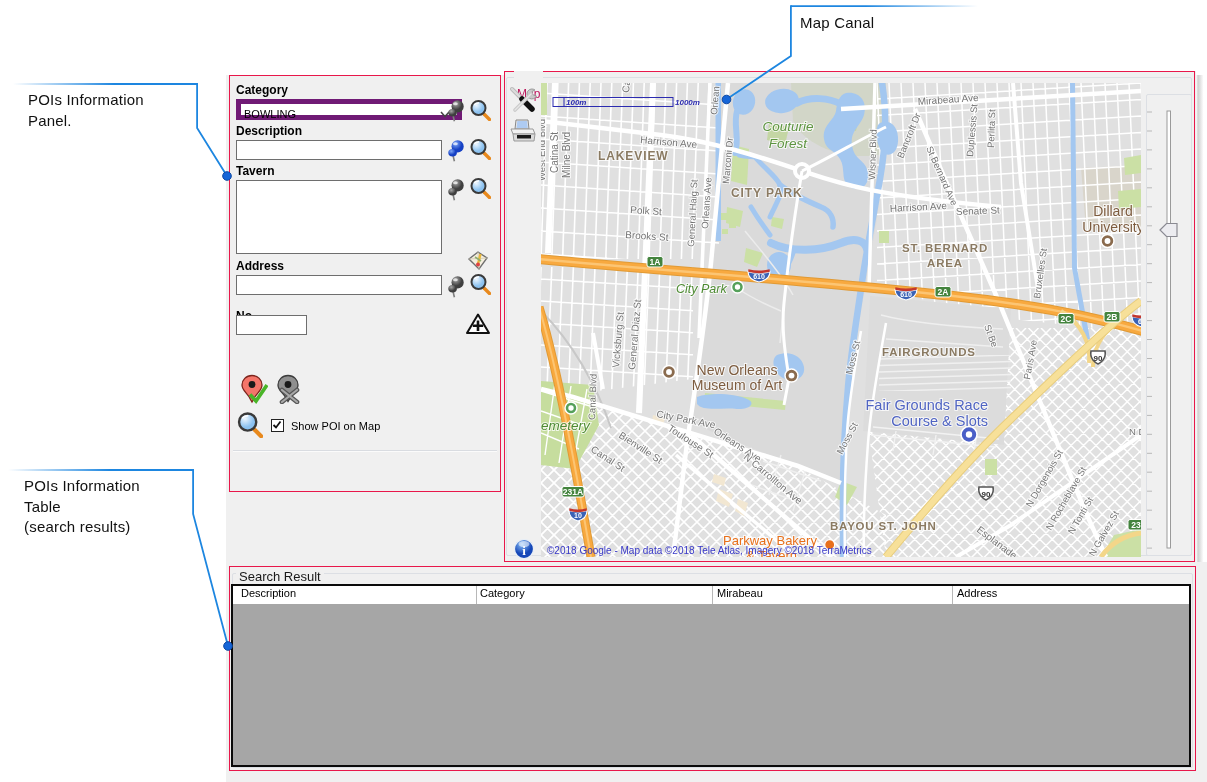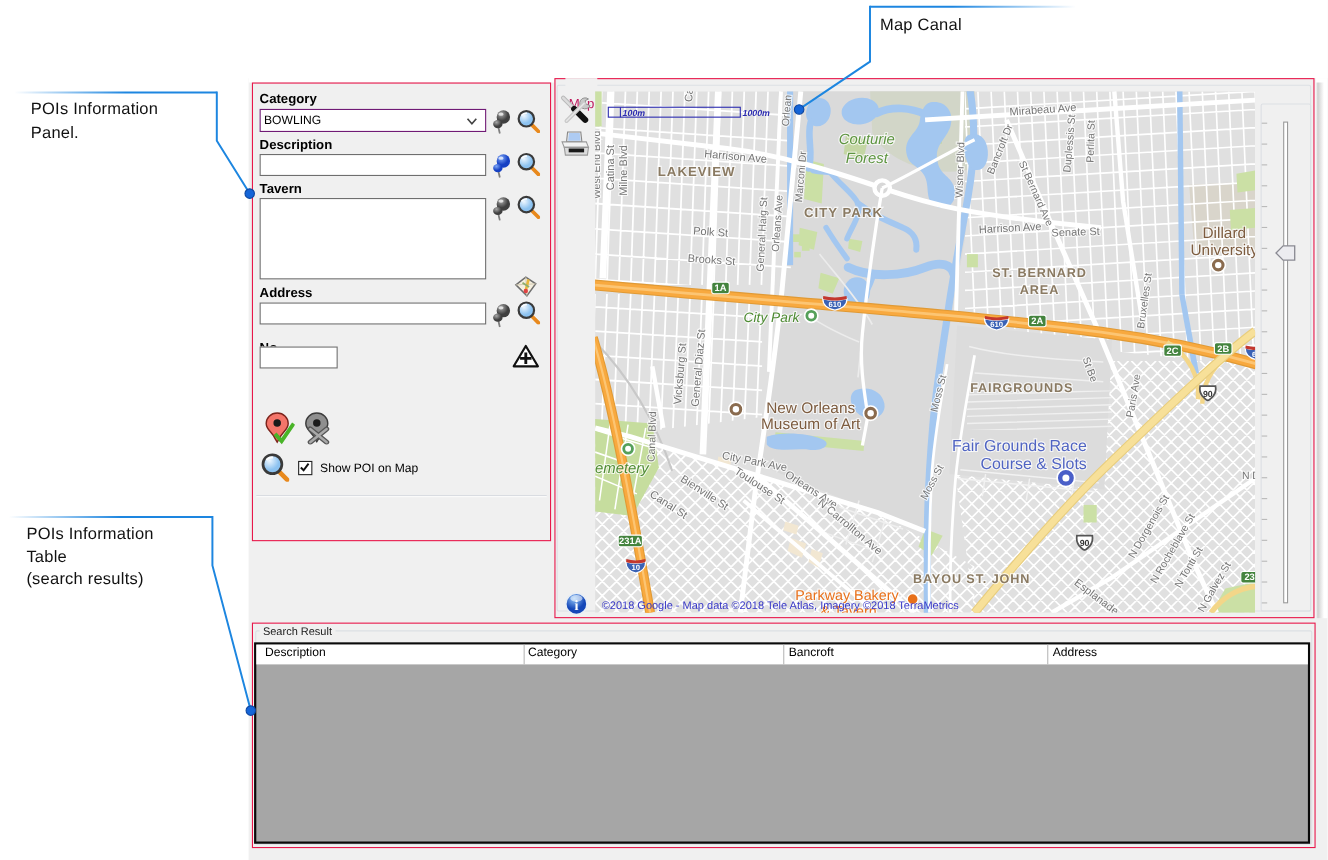--- a/index.html
+++ b/index.html
@@ -9,21 +9,21 @@
 <div style="position:absolute;left:226px;top:0;width:278px;height:75px;background:#fff"></div>
 <div style="position:absolute;left:504px;top:0;width:703px;height:71px;background:#fff"></div>
 <div style="position:absolute;left:1196px;top:71px;width:11px;height:491px;background:#fff"></div>
 <div style="position:absolute;left:1196px;top:75px;width:8px;height:487px;background:linear-gradient(90deg,rgba(150,150,150,.0),rgba(150,150,150,.45) 25%,rgba(150,150,150,0) 95%)"></div>
 <div style="position:absolute;left:229px;top:75px;width:272px;height:417px;border:1.5px solid #e8174a;background:#f0f0f0"></div>
 <div class="lbl" style="left:236px;top:83px">Category</div>
 <div class="lbl" style="left:236px;top:124px">Description</div>
 <div class="lbl" style="left:236px;top:164px">Tavern</div>
 <div class="lbl" style="left:236px;top:259px">Address</div>
 <div class="lbl" style="left:236px;top:309px">No.</div>
-<div style="position:absolute;left:236px;top:99px;width:206px;height:21px;background:#fff;border:1px solid #701a75">
+<div style="position:absolute;left:236px;top:99px;width:226px;height:21px;background:#fff;border:5px solid #701a75">
     <span style="position:absolute;left:3px;top:4px;font-size:11px">BOWLING</span>
     <svg width="10" height="7" viewBox="0 0 10 7" style="position:absolute;right:7px;top:7px">
       <path d="M1,1 L5,5.5 L9,1" fill="none" stroke="#444" stroke-width="1.5"></path>
     </svg>
   </div>
 <div class="inp" style="left:236px;top:140px;width:206px;height:20px"></div>
 <div class="inp" style="left:236px;top:180px;width:206px;height:74px"></div>
 <div class="inp" style="left:236px;top:275px;width:206px;height:20px"></div>
 <div class="inp" style="left:236px;top:315px;width:71px;height:20px"></div>
 <div style="position:absolute;left:233px;top:450px;width:264px;height:1px;background:#d9dce1"></div>
@@ -448,26 +448,26 @@
         <stop offset="0" stop-color="#8fc3f7"></stop>
         <stop offset="1" stop-color="#1547b8"></stop>
       </radialGradient>
     </defs>
     <circle cx="11" cy="11" r="9.6" fill="url(#inf)" stroke="#e8eef5" stroke-width="1.4"></circle>
     <ellipse cx="11" cy="6" rx="5.5" ry="3.1" fill="#fff" opacity="0.55"></ellipse>
     <text x="11" y="16.5" text-anchor="middle" style="font-size:13px;font-weight:bold;fill:#fff;font-family:'Liberation Serif',serif">i</text>
   </svg>
 <div style="position:absolute;left:229px;top:566px;width:967px;height:205px;border:1.5px solid #e8174a;background:#f0f0f0"></div>
 <div style="position:absolute;left:231.5px;top:573px;width:961px;height:195px;border:1px solid #dcdfe4;border-radius:2px"></div>
-<div style="position:absolute;left:236px;top:569px;font-size:10px;color:#1a1a1a;background:#f0f0f0;padding:0 3px">Search Result</div>
+<div style="position:absolute;left:236px;top:569px;font-size:13px;color:#1a1a1a;background:#f0f0f0;padding:0 3px">Search Result</div>
 <div style="position:absolute;left:231px;top:584px;width:960px;height:183px;border:2px solid #0a0a0a;background:#a6a6a6">
     <div style="position:absolute;left:0;top:0;width:100%;height:18px;background:#fff">
       <span style="position:absolute;left:8px;top:1px;font-size:11px">Description</span>
       <span style="position:absolute;left:247px;top:1px;font-size:11px">Category</span>
-      <span style="position:absolute;left:484px;top:1px;font-size:11px">Bancroft</span>
+      <span style="position:absolute;left:484px;top:1px;font-size:11px">Mirabeau</span>
       <span style="position:absolute;left:724px;top:1px;font-size:11px">Address</span>
       <div style="position:absolute;left:243px;top:0;width:1px;height:18px;background:#b8b8b8"></div>
       <div style="position:absolute;left:479px;top:0;width:1px;height:18px;background:#b8b8b8"></div>
       <div style="position:absolute;left:719px;top:0;width:1px;height:18px;background:#b8b8b8"></div>
     </div>
   </div>
 <svg width="1207" height="782" viewBox="0 0 1207 782" style="position:absolute;left:0;top:0;pointer-events:none">
     <defs>
       <linearGradient id="fadeL1" gradientUnits="userSpaceOnUse" x1="13" y1="0" x2="197" y2="0">
         <stop offset="0" stop-color="#1d86e0" stop-opacity="0"></stop>

